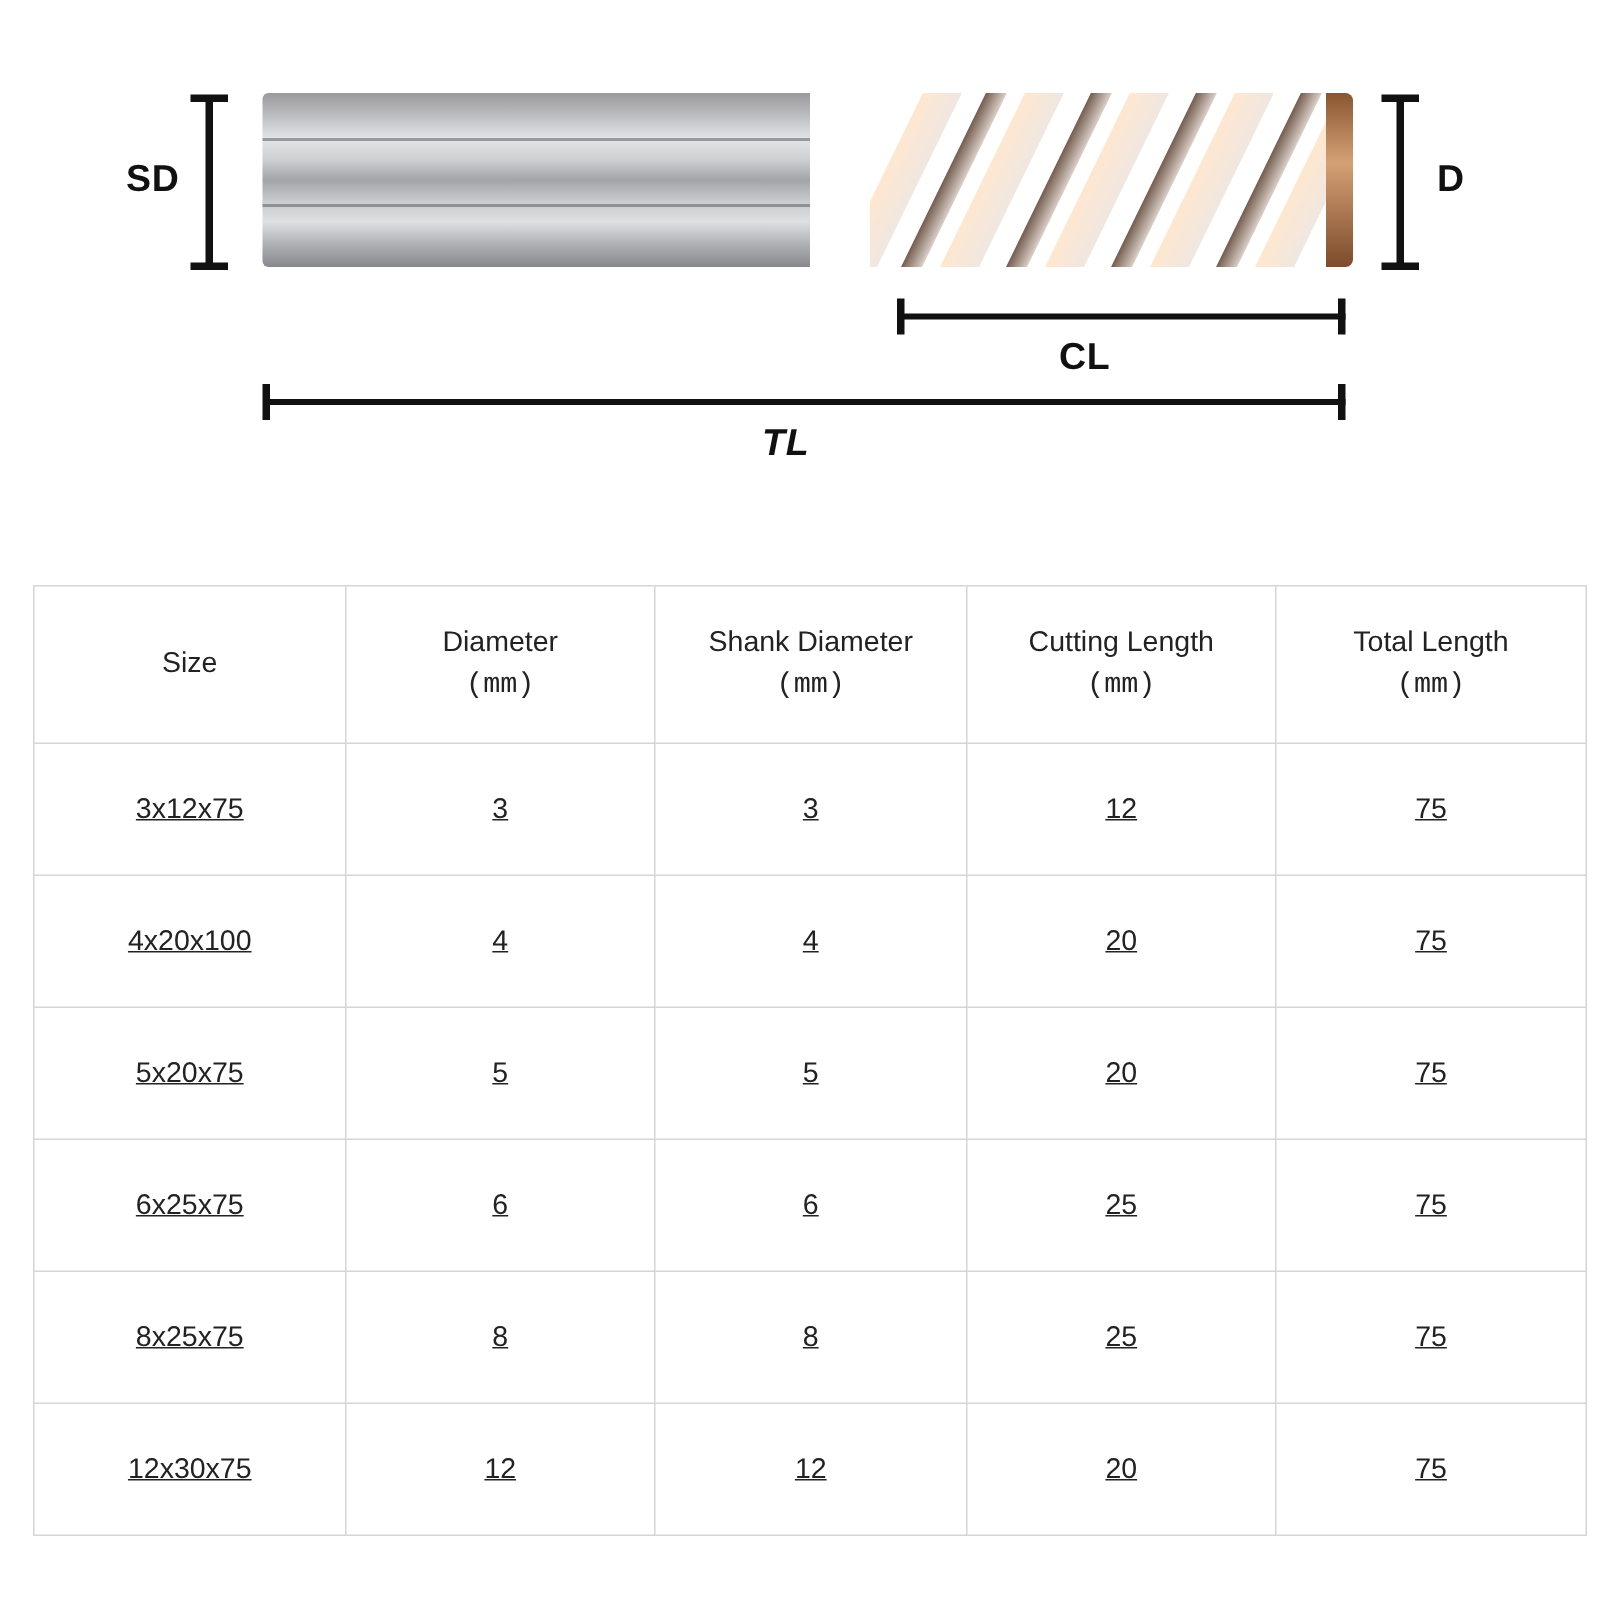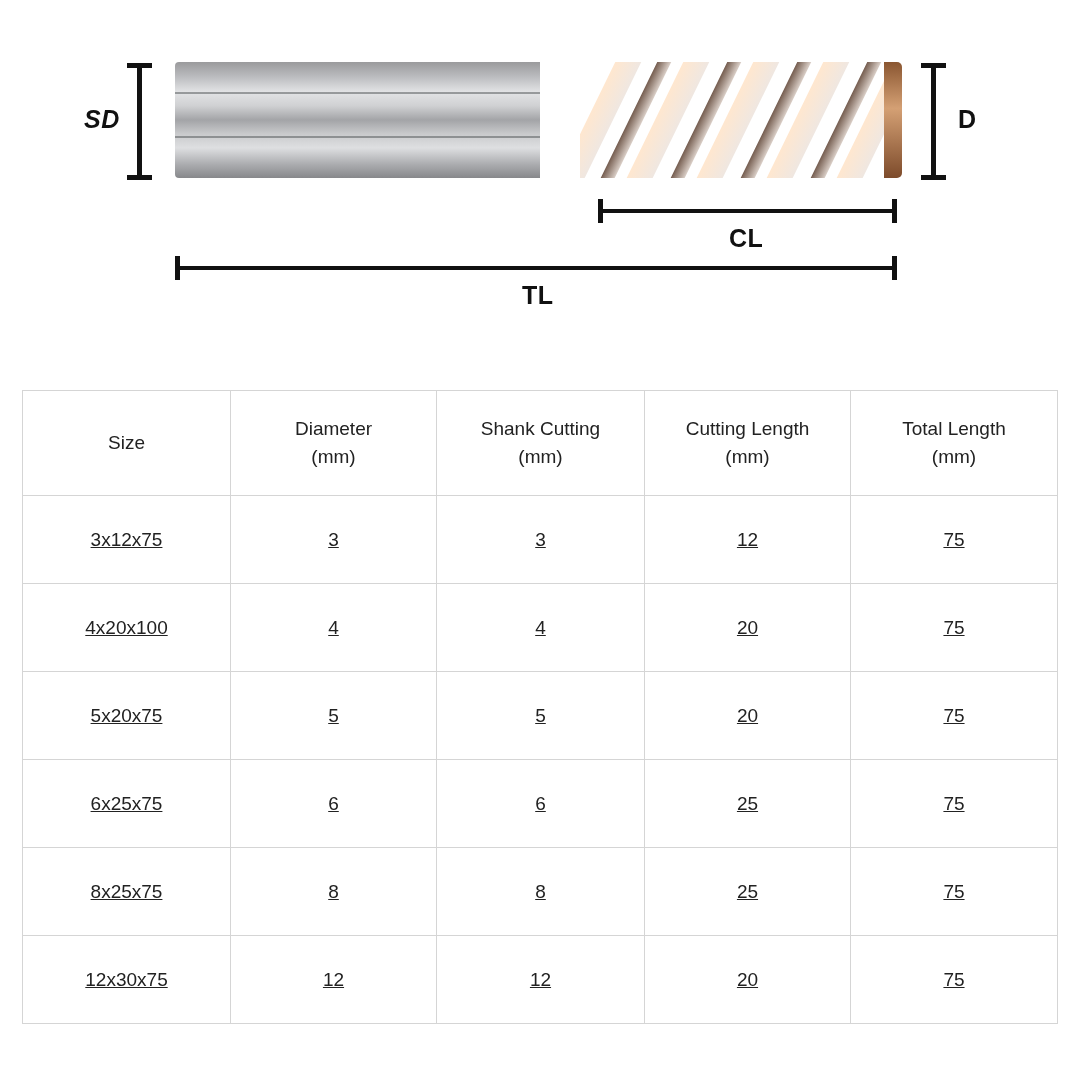--- a/index.html
+++ b/index.html
@@ -183,21 +183,21 @@
   }
   table.spec td {
     height: 87px;
     text-decoration: underline;
   }
   table.spec col.c0 { width: 208px; }
   table.spec col.c1 { width: 206px; }
   table.spec col.c2 { width: 208px; }
   table.spec col.c3 { width: 206px; }
   table.spec col.c4 { width: 207px; }
-  .unit { display: block; }
+  .unit { display: block; font-family: Liberation Mono, monospace; }
 </style>
 </head>
 <body>
 
 <div id="diagram">
 
   <div class="tool">
     <div class="shank">
       <div class="groove g1"></div>
       <div class="groove g2"></div>
@@ -213,36 +213,36 @@
       <div class="flute-band" style="left:214px;"></div>
       <div class="flute-dark" style="left:258px;"></div>
       <div class="flute-band" style="left:284px;"></div>
     </div>
     <div class="tool-tip"></div>
   </div>
 
   <div class="vbar" style="left:137px; top:66px; height:112px;"></div>
   <div class="vcap" style="left:127px; top:63px;"></div>
   <div class="vcap" style="left:127px; top:175px;"></div>
-  <div class="dim-label" style="left:84px; top:105px;font-style:italic;">SD</div>
+  <div class="dim-label" style="left:84px; top:105px;">SD</div>
 
   <div class="vbar" style="left:931px; top:66px; height:112px;"></div>
   <div class="vcap" style="left:921px; top:63px;"></div>
   <div class="vcap" style="left:921px; top:175px;"></div>
   <div class="dim-label" style="left:958px; top:105px;">D</div>
 
   <div class="hbar" style="left:600px; top:209px; width:297px;"></div>
   <div class="hcap" style="left:598px; top:199px;"></div>
   <div class="hcap" style="left:892px; top:199px;"></div>
-  <div class="dim-label" style="left:729px; top:224px;">CL</div>
+  <div class="dim-label" style="left:706px; top:224px;">CL</div>
 
   <div class="hbar" style="left:177px; top:266px; width:720px;"></div>
   <div class="hcap" style="left:175px; top:256px;"></div>
   <div class="hcap" style="left:892px; top:256px;"></div>
-  <div class="dim-label" style="left:522px; top:281px;">TL</div>
+  <div class="dim-label" style="left:508px; top:281px;font-style:italic;">TL</div>
 </div>
 
 <div id="spec-table-wrap">
   <table class="spec">
     <colgroup>
       <col class="c0">
         <col class="c1">
         <col class="c2">
         <col class="c3">
         <col class="c4">
@@ -251,21 +251,21 @@
       <tr>
         <th>
           <span>Size</span>
           <span class="unit"></span>
         </th>
         <th>
           <span>Diameter</span>
           <span class="unit">(mm)</span>
         </th>
         <th>
-          <span>Shank Cutting</span>
+          <span>Shank Diameter</span>
           <span class="unit">(mm)</span>
         </th>
         <th>
           <span>Cutting Length</span>
           <span class="unit">(mm)</span>
         </th>
         <th>
           <span>Total Length</span>
           <span class="unit">(mm)</span>
         </th>

